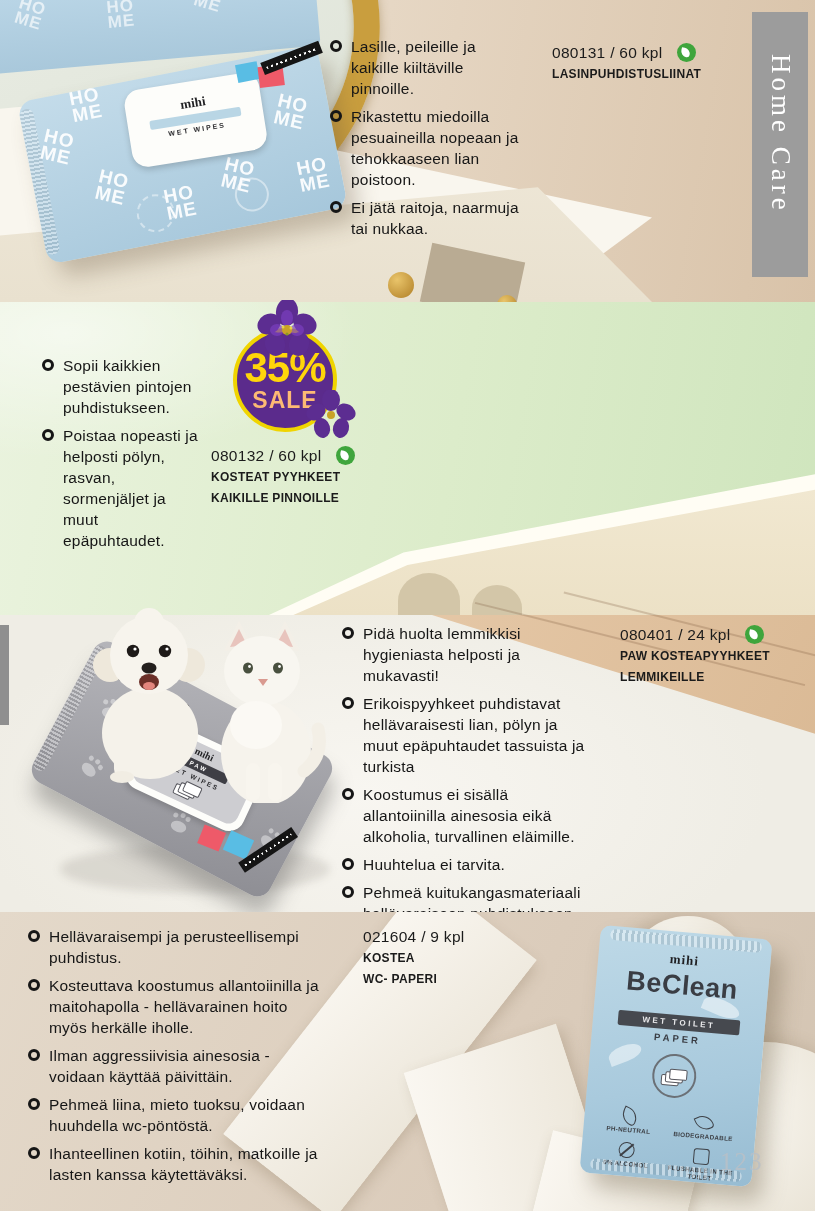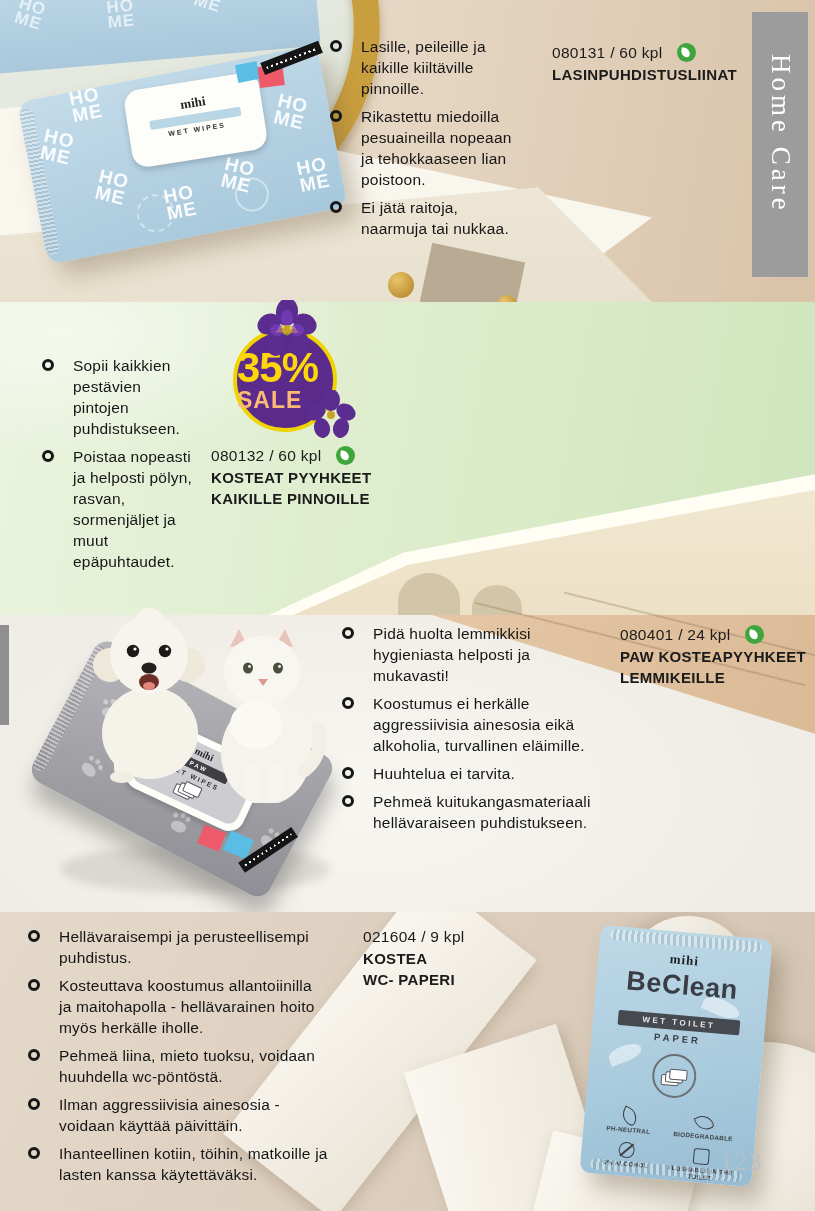--- a/index.html
+++ b/index.html
@@ -4,32 +4,32 @@
 <style>
   * { margin:0; padding:0; box-sizing:border-box; }
   body { background:#555; font-family:"Liberation Sans", sans-serif; }
   .page { position:relative; width:815px; height:1211px; margin:0 auto; overflow:hidden;
           background:#e7dccd; color:#1b1b1b; }
   .sec { position:absolute; left:0; width:815px; }
   .abs { position:absolute; }
 
   
   .bullets { list-style:none; position:absolute; }
-  .bullet-item { display:flex; gap:19px; margin-bottom:7px; }
+  .bullet-item { display:flex; gap:9px; margin-bottom:7px; }
   .ring { flex:0 0 auto; width:12px; height:12px; margin-top:4px;
           border:3.6px solid #161616; border-radius:50%; }
   .bullet-text { font-size:15.5px; line-height:21px; letter-spacing:0.2px; color:#161616; }
   .prod-info { position:absolute; }
   .code-row { display:flex; align-items:center; gap:14px; }
   .code { font-size:15.5px; letter-spacing:0.3px; }
   .leaf-badge { width:19px; height:19px; border-radius:50%; background:#3fa53c;
                 position:relative; flex:0 0 auto; }
   .leaf-shape { position:absolute; left:4.5px; top:4.5px; width:9px; height:9px;
                 background:#fff; border-radius:0 90% 4px 90%; transform:rotate(12deg); }
-  .prod-title { font-size:15px; font-weight:bold; line-height:21px; letter-spacing:0.3px;
+  .prod-title { font-size:12px; font-weight:bold; line-height:21px; letter-spacing:0.3px;
                 white-space:pre-line; margin-top:2px; }
 
   
   .sec1 { top:0; height:302px; overflow:hidden;
           background:linear-gradient(100deg,#f1e8da 0%,#e6d7c4 45%,#d9c3a9 100%); }
   .mirror-glass { left:-60px; top:-170px; width:430px; height:400px; border-radius:50%;
                   background:linear-gradient(160deg,#eef0e8,#dce2d6); transform:rotate(-7deg); }
   .mirror-reflection { left:-12px; top:-14px; width:330px; height:74px; transform:rotate(-5deg);
                   background:linear-gradient(#b9d5e6,#a9c8db); border-radius:6px; overflow:hidden;}
   .mirror-ring { left:-70px; top:-180px; width:450px; height:420px; border-radius:50%;
@@ -116,21 +116,21 @@
             linear-gradient(100deg,#eaf3de 0%,#dcecca 55%,#cfe5bd 100%); }
   .bench2 { inset:0; clip-path:polygon(34% 100%, 50% 81%, 100% 56%, 100% 100%); overflow:hidden;
             background:linear-gradient(#f8f2e0,#ece1c6); position:absolute; }
   .bench2-edge { inset:0; clip-path:polygon(33% 100%, 49.5% 80%, 100% 55%, 100% 60%, 50% 84%, 36% 100%);
             background:#fffdf4; position:absolute; }
   .arch { position:absolute; background:#d3c6a8; border-radius:50% 50% 0 0; }
 
   
   .sale-badge { position:absolute; left:233px; top:26px; width:104px; height:104px;
                 border-radius:50%; background:#5b2b8c; border:4px solid #f0d400;
-                display:flex; flex-direction:column; align-items:flex-start; justify-content:center;
+                display:flex; flex-direction:column; align-items:center; justify-content:center;
                 z-index:5; }
   .sale-pct { color:#ffd60a; font-size:42px; font-weight:bold; letter-spacing:-1px; line-height:40px; }
   .sale-word { color:#fdba74; font-size:23px; font-weight:bold; letter-spacing:1px; line-height:24px; }
   .flower { position:absolute; z-index:6; }
 
   
   .sec3 { top:615px; height:297px;
           background:radial-gradient(ellipse 500px 260px at 45% 60%, #f8f6f1, #efede5 80%); }
   .wood3 { inset:0; position:absolute; clip-path:polygon(53% 0, 100% 0, 100% 40%);
            background:linear-gradient(115deg,#eed3b5,#d9b893); }
@@ -439,21 +439,25 @@
       <rect x="72" y="142" width="14" height="38" rx="7" fill="#f8f5ee"></rect>
     </svg>
 
     <ul class="bullets" style="left:342px;top:8px;width:252px">
         <li class="bullet-item">
           <span class="ring"></span>
           <span class="bullet-text">Pidä huolta lemmikkisi hygieniasta helposti ja mukavasti!</span>
         </li>
         <li class="bullet-item">
           <span class="ring"></span>
-          <span class="bullet-text">Koostumus ei herkälle aggressiivisia ainesosia eikä alkoholia, turvallinen eläimille.</span>
+          <span class="bullet-text">Erikoispyyhkeet puhdistavat hellävaraisesti lian, pölyn ja muut epäpuhtaudet tassuista ja turkista</span>
+        </li>
+        <li class="bullet-item">
+          <span class="ring"></span>
+          <span class="bullet-text">Koostumus ei sisällä allantoiinilla ainesosia eikä alkoholia, turvallinen eläimille.</span>
         </li>
         <li class="bullet-item">
           <span class="ring"></span>
           <span class="bullet-text">Huuhtelua ei tarvita.</span>
         </li>
         <li class="bullet-item">
           <span class="ring"></span>
           <span class="bullet-text">Pehmeä kuitukangasmateriaali hellävaraiseen puhdistukseen.</span>
         </li>
       </ul>
@@ -518,25 +522,25 @@
         <li class="bullet-item">
           <span class="ring"></span>
           <span class="bullet-text">Hellävaraisempi ja perusteellisempi puhdistus.</span>
         </li>
         <li class="bullet-item">
           <span class="ring"></span>
           <span class="bullet-text">Kosteuttava koostumus allantoiinilla ja maitohapolla - hellävarainen hoito myös herkälle iholle.</span>
         </li>
         <li class="bullet-item">
           <span class="ring"></span>
+          <span class="bullet-text">Ilman aggressiivisia ainesosia - voidaan käyttää päivittäin.</span>
+        </li>
+        <li class="bullet-item">
+          <span class="ring"></span>
           <span class="bullet-text">Pehmeä liina, mieto tuoksu, voidaan huuhdella wc-pöntöstä.</span>
-        </li>
-        <li class="bullet-item">
-          <span class="ring"></span>
-          <span class="bullet-text">Ilman aggressiivisia ainesosia - voidaan käyttää päivittäin.</span>
         </li>
         <li class="bullet-item">
           <span class="ring"></span>
           <span class="bullet-text">Ihanteellinen kotiin, töihin, matkoille ja lasten kanssa käytettäväksi.</span>
         </li>
       </ul>
     <div class="prod-info" style="left:363px;top:16px;width:170px">
       <div class="code-row">
         <span class="code">021604 / 9 kpl</span>
       </div>

